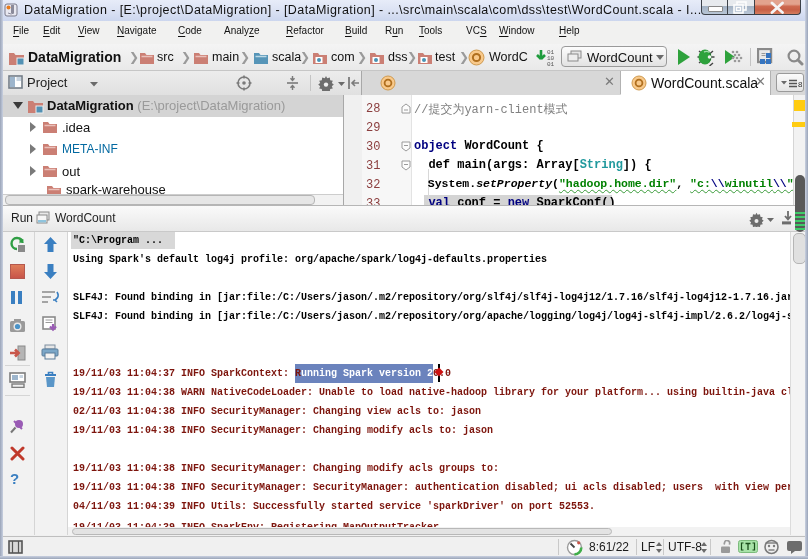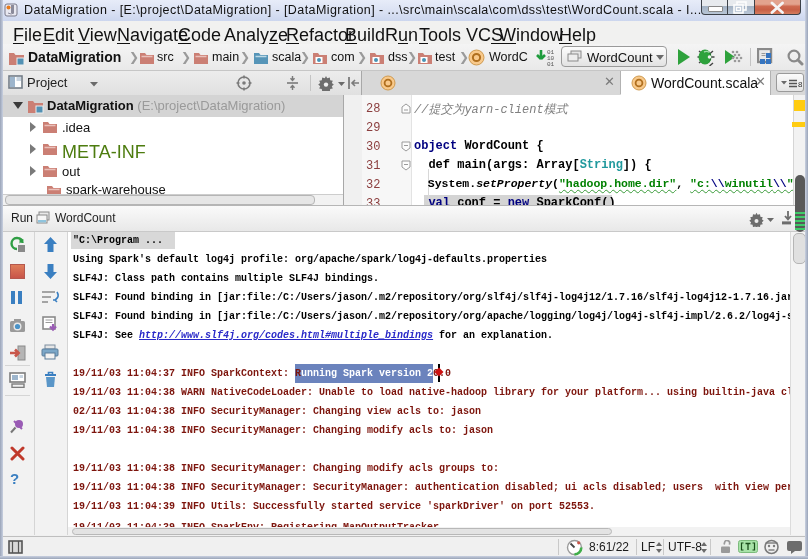--- a/index.html
+++ b/index.html
@@ -11,21 +11,21 @@
   background:linear-gradient(#e7ecf9,#dae1f3 55%,#ccd6ee);border-bottom:1px solid #b8c0d4;}
 #titletxt{left:24px;top:3px;font-size:12.5px;letter-spacing:0.42px;color:#101010;white-space:nowrap;}
 .winbtn{top:0;height:15px;border:1px solid #3c4148;border-top:none;box-sizing:border-box;}
 #btnmin{left:701px;width:27px;border-radius:0 0 0 4px;
   background:linear-gradient(#e7eaee 45%,#a3b2c4 46%,#b9c6d6);}
 #btnmax{left:727px;width:28px;background:linear-gradient(#e7eaee 45%,#a3b2c4 46%,#b9c6d6);}
 #btncls{left:754px;width:47px;border-radius:0 0 4px 0;
   background:linear-gradient(#e2a38e 30%,#ce6a50 45%,#c75f45 70%,#d67d5e);}
 
 #menubar{left:0;top:21px;width:808px;height:23px;background:#f1f1f0;border-bottom:1px solid #d8d8d8;}
-#menubar span{position:absolute;top:4px;font-size:18px;color:#111;}
+#menubar span{position:absolute;top:4px;font-size:10px;color:#111;}
 
 #navbar{left:0;top:44px;width:808px;height:27px;background:linear-gradient(#f4f4f4,#e9e9e9);
   border-bottom:1px solid #c6c6c6;box-sizing:border-box;}
 .crumb{position:absolute;top:50px;font-size:12.5px;color:#111;white-space:nowrap;}
 .chev{position:absolute;top:50px;font-size:12px;color:#9a9a9a;}
 
 #hdrrow{left:0;top:71px;width:808px;height:24px;background:#d8d8d8;border-bottom:1px solid #ababab;box-sizing:border-box;}
 #projhdr{left:0;top:71px;width:362px;height:24px;background:linear-gradient(#ececec,#e0e0e0);
   border-right:1px solid #a8a8a8;box-sizing:border-box;}
 #tabbar{left:362px;top:71px;width:446px;height:24px;background:#d8d8d8;}
@@ -271,21 +271,21 @@
         <path d="M2.5 5.5 h11" stroke="#e9c0ba" stroke-width="1.5"></path>
       </svg>
   <div class="abs" style="left:62px;top:25px;font-size:13px;color:#111">.idea</div>
   <svg class="abs" style="left:29px;top:49px" width="8" height="11">
         <path d="M1 0 L7 5 L1 10 z" fill="#7a7a7a"></path>
       </svg>
   <svg class="abs" style="left:42px;top:47px" width="16" height="14">
         <path d="M1 2 h5 l1.5 2 H15 v9 H1 z" fill="#cb7f74"></path>
         <path d="M2.5 5.5 h11" stroke="#e9c0ba" stroke-width="1.5"></path>
       </svg>
-  <div class="abs" style="left:62px;top:47px;font-size:18px;color:#4d7c0f">META-INF</div>
+  <div class="abs" style="left:62px;top:47px;font-size:12px;color:#0369a1">META-INF</div>
   <svg class="abs" style="left:29px;top:71px" width="8" height="11">
         <path d="M1 0 L7 5 L1 10 z" fill="#7a7a7a"></path>
       </svg>
   <svg class="abs" style="left:42px;top:69px" width="16" height="14">
         <path d="M1 2 h5 l1.5 2 H15 v9 H1 z" fill="#cb7f74"></path>
         <path d="M2.5 5.5 h11" stroke="#e9c0ba" stroke-width="1.5"></path>
       </svg>
   <div class="abs" style="left:62px;top:69px;font-size:13px;color:#111">out</div>
   <svg class="abs" style="left:46px;top:89px" width="16" height="14">
         <path d="M1 2 h5 l1.5 2 H15 v9 H1 z" fill="#cb7f74"></path>
@@ -319,21 +319,21 @@
       </svg>
   <svg class="abs" style="left:39px;top:65px" width="10" height="11">
         <path d="M1 1 H9 V7 L5 10 L1 7 z" fill="#fcfcfc" stroke="#9a9a9a"></path>
         <path d="M3 4.5 h4" stroke="#9a9a9a"></path>
       </svg>
 
   <div class="abs" style="left:62px;top:100px;width:188px;height:10px;background:#d4d4d4"></div>
 
   <div class="abs" style="left:66px;top:74px;width:1px;height:36px;background:#d8d8d8"></div>
 
-  <div class="eline" style="left:52px;top:6px;color:#808080;font-weight:normal;font-style:italic">//提交为yarn-client模式</div>
+  <div class="eline" style="left:52px;top:6px;color:#808080;font-weight:normal;">//提交为yarn-client模式</div>
   <div class="eline" style="left:52px;top:44px"><span style="color:#000080">object</span> WordCount {</div>
   <div class="eline" style="left:52px;top:63px">  <span style="color:#000000">def</span> main(args: Array[<span style="color:#20999d">String</span>]) {</div>
   <div class="eline" style="left:52px;top:82px;font-size:11.5px">  System.<span style="font-style:italic">setProperty</span>(<span style="color:#008000;text-decoration:underline wavy #3a9b3a 1px;text-underline-offset:2px">"hadoop.home.dir"</span>, <span style="color:#008000;text-decoration:underline wavy #3a9b3a 1px;text-underline-offset:2px">"c:<span style="color:#000080">\\</span>winutil<span style="color:#000080">\\</span>"</span>)</div>
   <div class="eline" style="left:52px;top:101px">  <span style="color:#000080">val</span> conf = <span style="color:#000080">new</span> SparkConf()</div>
 
   <div class="abs" style="left:431px;top:0;width:15px;height:110px;background:#f2f2f2;border-left:1px solid #d5d5d5;box-sizing:border-box"></div>
   <div class="abs" style="left:432px;top:5px;width:11px;height:11px;background:#fc1;"></div>
   <div class="abs" style="left:430px;top:27px;width:15px;height:5px;background:#fc1;"></div>
 </div>
 
@@ -429,35 +429,33 @@
     <rect x="4" y="9" width="10" height="6" fill="#f2f2f2" stroke="#5a7d9a"></rect>
   </svg>
   <svg class="abs" style="left:43px;top:139px" width="15" height="17">
     <path d="M2 4 h11" stroke="#3a7fc1" stroke-width="2"></path>
     <path d="M5.5 3.5 v-2 h4 v2" stroke="#3a7fc1" stroke-width="1.6" fill="none"></path>
     <path d="M3 6 h9 l-1 10 h-7 z" fill="#5a96c8"></path>
   </svg>
   <div id="console">
     <div class="cline" style="top:-1px"><span style="background:#d8d8d8;padding:3px 12px 3px 2px;margin-left:-2px">"C:\Program ...</span></div>
     <div class="cline" style="top:18px">Using Spark's default log4j profile: org/apache/spark/log4j-defaults.properties</div>
-    <div class="cline" style="top:37px">SLF4J: Class path contains multiple SLF4J bindings.</div>
     <div class="cline" style="top:56px">SLF4J: Found binding in [jar:file:/C:/Users/jason/.m2/repository/org/slf4j/slf4j-log4j12/1.7.16/slf4j-log4j12-1.7.16.jar!/org/slf4j/impl/StaticLoggerBinder.class]</div>
     <div class="cline" style="top:75px">SLF4J: Found binding in [jar:file:/C:/Users/jason/.m2/repository/org/apache/logging/log4j/log4j-slf4j-impl/2.6.2/log4j-slf4j-impl-2.6.2.jar!/org/slf4j/impl/StaticLoggerBinder.class]</div>
-    <div class="cline" style="top:94px">SLF4J: See <span style="color:#2a2ac8;font-style:italic;text-decoration:underline">http://www.slf4j.org/codes.html#multiple_bindings</span> for an explanation.</div>
     <div class="cline red" style="top:132px">19/11/03 11:04:37 INFO SparkContext: <span style="background:#6b83bd;padding:4px 0 4px 0">R<span style="color:#fff">unning Spark version 2</span></span>0.0</div>
     <div class="abs" style="left:370px;top:132px;width:2px;height:18px;background:#000"></div>
     <svg class="abs" style="left:366px;top:135px" width="10" height="10">
           <path d="M5 0.5 L9.5 5 L5 9.5 L0.5 5 z" fill="#cc1111"></path>
         </svg>
     <div class="cline red" style="top:151px">19/11/03 11:04:38 WARN NativeCodeLoader: Unable to load native-hadoop library for your platform... using builtin-java classes where applicable</div>
     <div class="cline red" style="top:170px">02/11/03 11:04:38 INFO SecurityManager: Changing view acls to: jason</div>
     <div class="cline red" style="top:189px">19/11/03 11:04:38 INFO SecurityManager: Changing modify acls to: jason</div>
     <div class="cline red" style="top:227px">19/11/03 11:04:38 INFO SecurityManager: Changing modify acls groups to:</div>
     <div class="cline red" style="top:246px">19/11/03 11:04:38 INFO SecurityManager: SecurityManager: authentication disabled; ui acls disabled; users  with view permissions: Set(jason); groups with view permissions: Set()</div>
-    <div class="cline red" style="top:265px">19/11/03 11:04:39 INFO Utils: Successfully started service 'sparkDriver' on port 52553.</div>
+    <div class="cline red" style="top:265px">04/11/03 11:04:39 INFO Utils: Successfully started service 'sparkDriver' on port 52553.</div>
     <div class="cline red" style="top:286px">19/11/03 11:04:39 INFO SparkEnv: Registering MapOutputTracker</div>
   </div>
 
   <div class="abs" style="left:790px;top:0;width:18px;height:303px;background:#f4f4f4;border-left:1px solid #dcdcdc;box-sizing:border-box"></div>
   <div class="abs" style="left:793px;top:1px;width:11px;height:29px;background:#e0e0e0;border:1px solid #b5b5b5;border-radius:5px"></div>
 
   <div class="abs" style="left:68px;top:295px;width:722px;height:8px;background:#f2f2f2"></div>
   <div class="abs" style="left:72px;top:295.5px;width:540px;height:7px;background:#e3e3e3;border:1px solid #b8b8b8;border-radius:4px;box-sizing:border-box"></div>
 </div>
 

